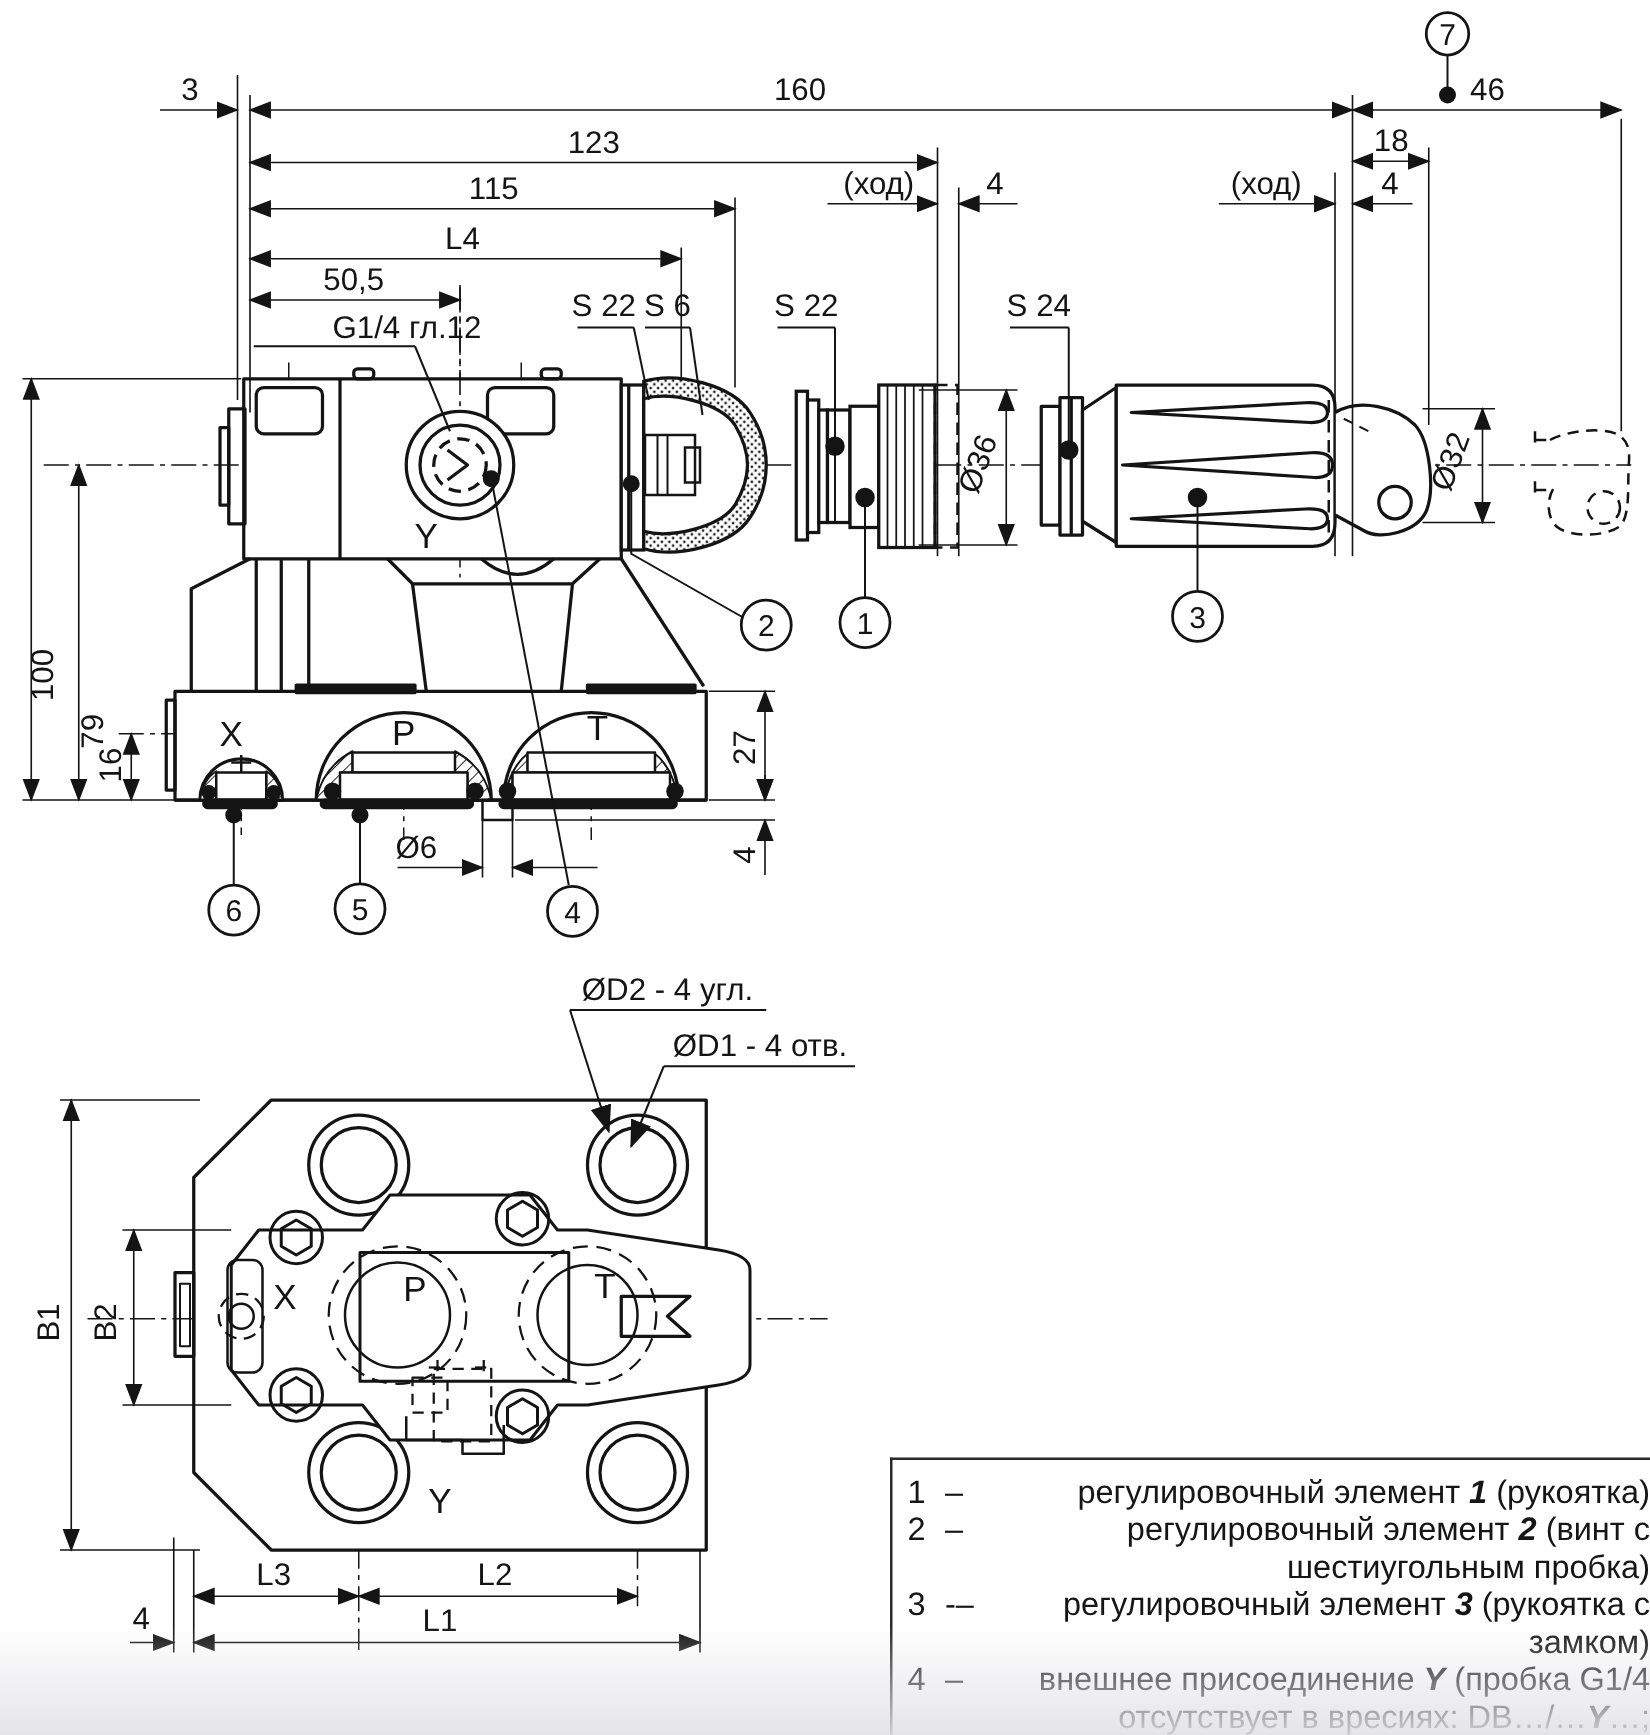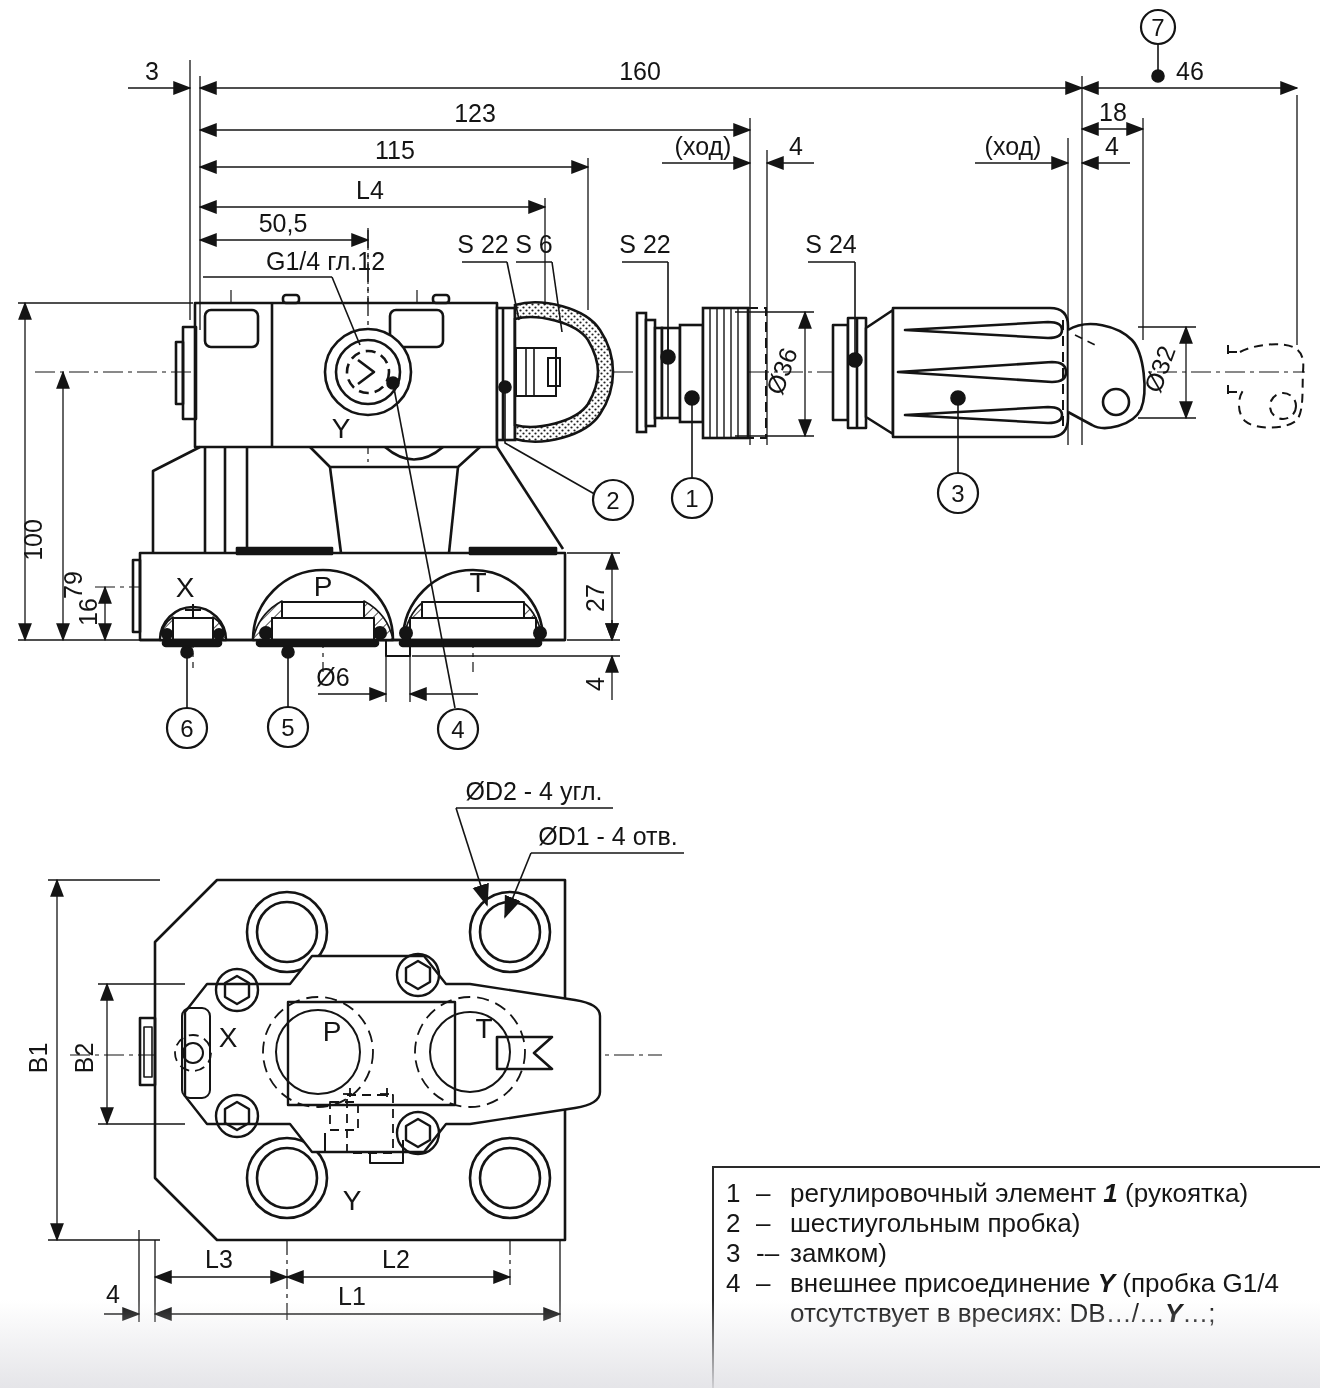--- a/index.html
+++ b/index.html
@@ -10,21 +10,21 @@
   .dimtxt{font-size:25px;}
   .biglbl{font-size:28px;}
   .callout{font-size:24px;}
   
   #legend{position:absolute;left:712px;top:1166px;width:608px;height:222px;
           border-left:2.5px solid #2a2a2a;border-top:2.5px solid #2a2a2a;
           box-sizing:border-box;padding:10px 0 0 12px;color:#161616;}
   .lrow{display:flex;font-size:26px;line-height:30px;margin-bottom:0px;}
   .lnum{width:30px;flex:0 0 30px;}
   .ldash{width:34px;flex:0 0 34px;}
-  .ltxt{flex:1;}
+  .ltxt{flex:1;text-align:right;}
   .ltxt .b{font-weight:bold;font-style:italic;}
   #fade{position:absolute;left:0;top:1300px;width:1320px;height:88px;pointer-events:none;
         background:linear-gradient(to bottom, rgba(238,238,240,0) 0%, rgba(226,226,230,0.9) 100%);}
 </style>
 </head>
 <body>
 
 <div id="stage">
 <svg width="1320" height="1388" viewBox="0 0 1320 1388">
   <defs>
@@ -403,27 +403,29 @@
         <span class="lnum">1</span>
         <span class="ldash">–</span>
         <div class="ltxt">
           <div class="line"><span>регулировочный элемент </span><span class="b">1</span><span>  (рукоятка)</span></div>
         </div>
       </div>
       <div class="lrow">
         <span class="lnum">2</span>
         <span class="ldash">–</span>
         <div class="ltxt">
+          <div class="line"><span>регулировочный элемент </span><span class="b">2</span><span>  (винт с</span></div>
           <div class="line"><span>шестиугольным пробка)</span></div>
         </div>
       </div>
       <div class="lrow">
         <span class="lnum">3</span>
         <span class="ldash">-–</span>
         <div class="ltxt">
+          <div class="line"><span>регулировочный элемент </span><span class="b">3</span><span> (рукоятка с</span></div>
           <div class="line"><span>замком)</span></div>
         </div>
       </div>
       <div class="lrow">
         <span class="lnum">4</span>
         <span class="ldash">–</span>
         <div class="ltxt">
           <div class="line"><span>внешнее присоединение </span><span class="b">Y</span><span>  (пробка G1/4</span></div>
           <div class="line"><span>отсутствует в вресиях:  DB…/…</span><span class="b">Y</span><span>…;</span></div>
         </div>

